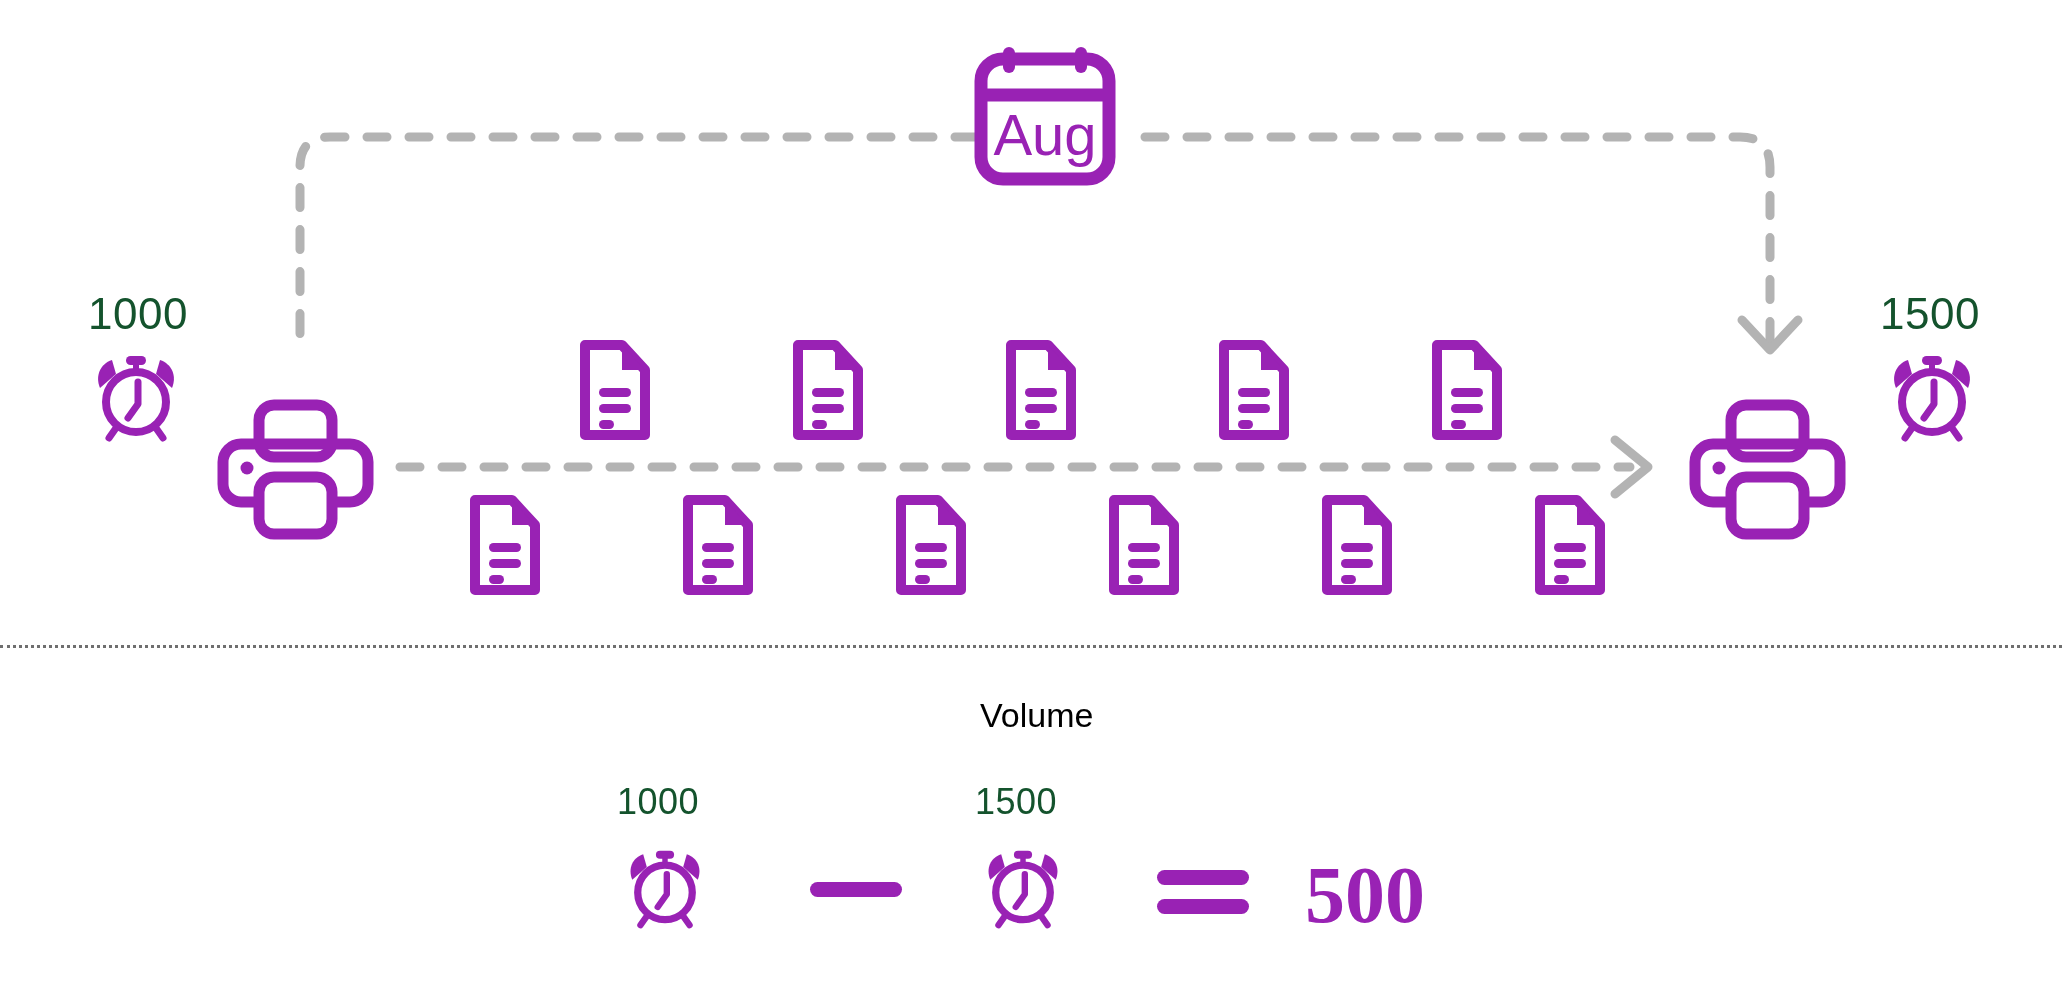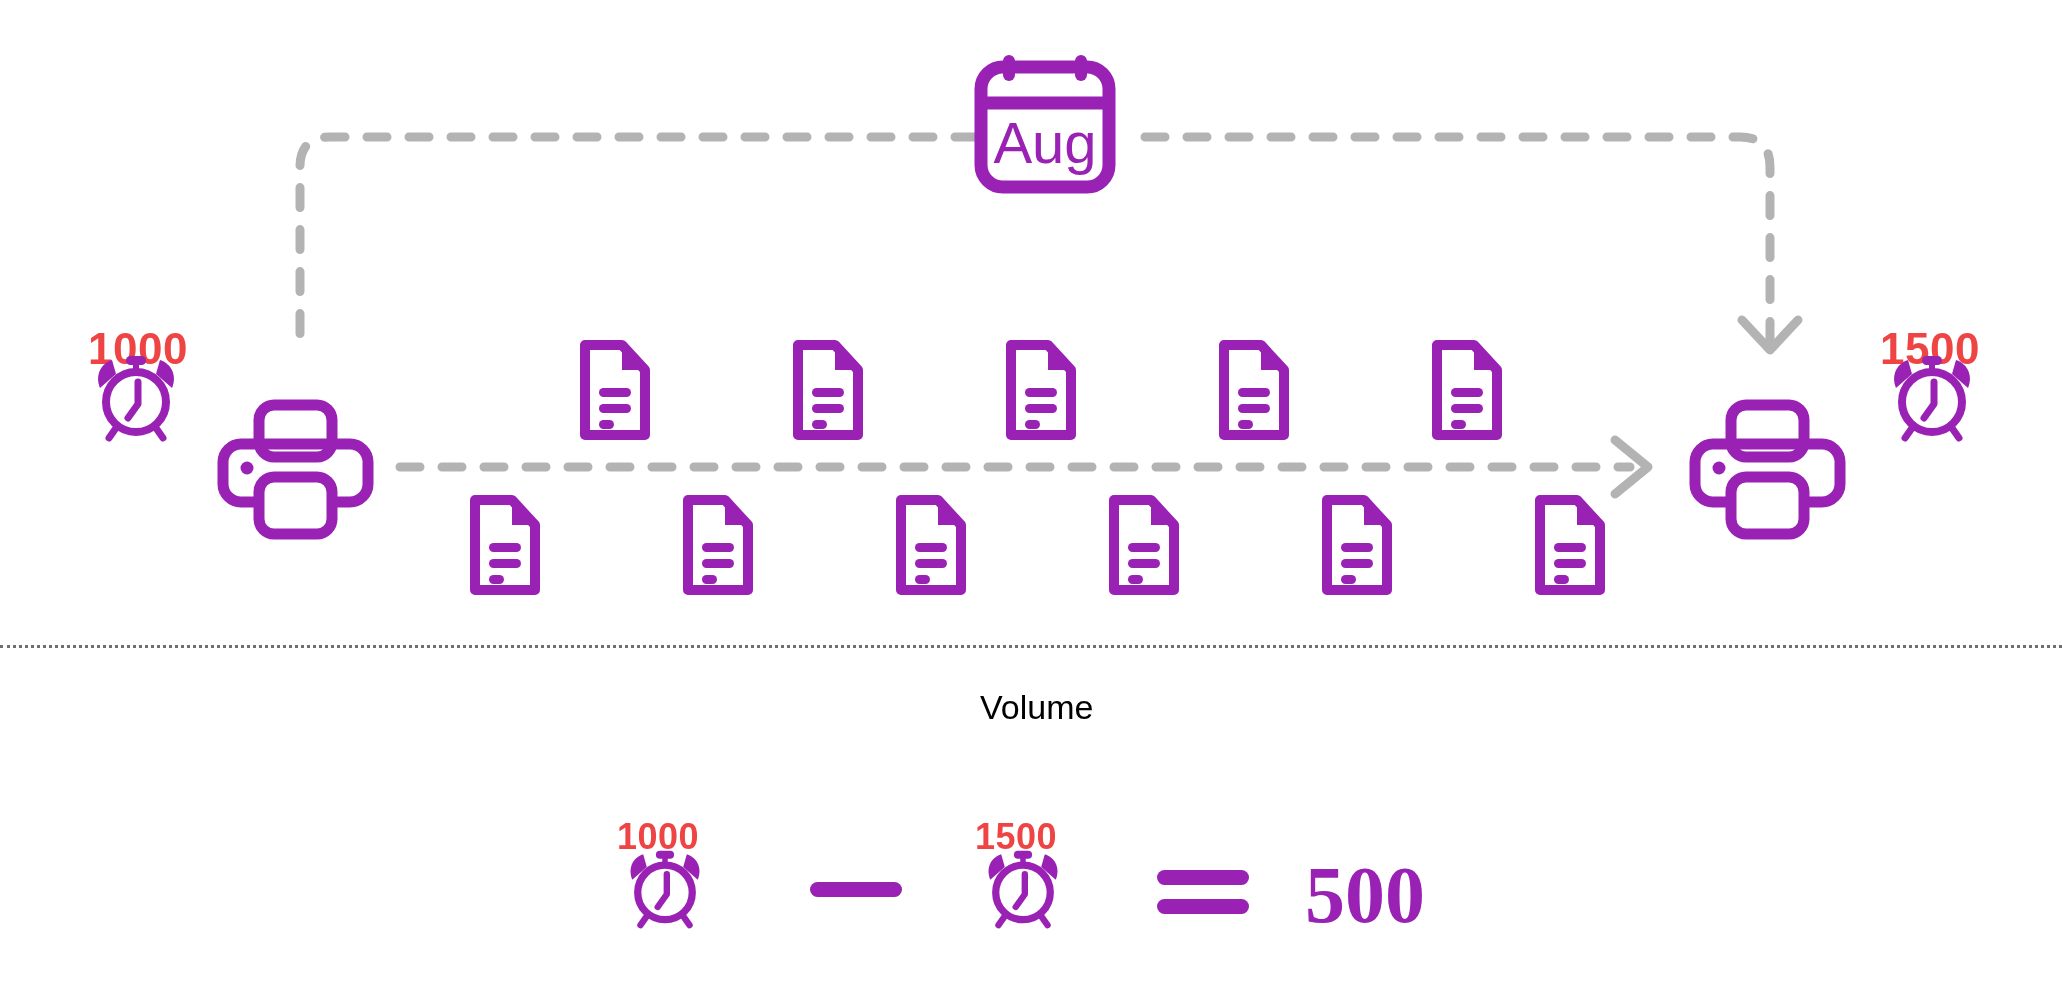--- a/index.html
+++ b/index.html
@@ -15,36 +15,36 @@
     width: 2062px;
     height: 998px;
     background: #ffffff;
     overflow: hidden;
   }
   .abs { position: absolute; }
 
   
   .num-label {
     font-family: "Liberation Sans", sans-serif;
-    font-weight: bold;
-    color: #ef4444;
+    font-weight: normal;
+    color: #14532d;
     line-height: 1;
     white-space: nowrap;
-    margin-top: 35px;
   }
   .num-top { font-size: 44px; letter-spacing: 0.5px; }
   .num-eq  { font-size: 36px; letter-spacing: 0.5px; }
 
   
   .volume-caption {
     font-family: "Liberation Sans", sans-serif;
     font-size: 34px;
     color: #000000;
     line-height: 1;
     white-space: nowrap;
+    margin-top: 8px;
   }
 
   
   .result-number {
     font-family: Liberation Serif, serif;
     font-weight: bold;
     font-size: 80px;
     color: #9922b4;
     line-height: 1;
     white-space: nowrap;
@@ -71,21 +71,21 @@
       <path d="M 975 137 L 330 137 Q 300 137 300 167 L 300 355" fill="none" stroke="#b3b3b3" stroke-width="9" stroke-linecap="round" stroke-dasharray="20 22"></path>
 
       <path d="M 1145 137 L 1740 137 Q 1770 137 1770 167 L 1770 340" fill="none" stroke="#b3b3b3" stroke-width="9" stroke-linecap="round" stroke-dasharray="20 22"></path>
       <path d="M 1742 320 L 1770 350 L 1798 320" fill="none" stroke="#b3b3b3" stroke-width="9" stroke-linecap="round" stroke-linejoin="round"></path>
 
       <path d="M 400 467 L 1630 467" fill="none" stroke="#b3b3b3" stroke-width="9" stroke-linecap="round" stroke-dasharray="20 22"></path>
       <path d="M 1615 440 L 1648 467 L 1615 494" fill="none" stroke="#b3b3b3" stroke-width="9" stroke-linecap="round" stroke-linejoin="round"></path>
     </svg>
   </div>
 
-  <div class="abs" style="left:975px; top:55px; width:140px; height:145px;">
+  <div class="abs" style="left:975px; top:47px; width:140px; height:145px;">
     <svg width="140" height="145" viewBox="0 0 140 145">
 
       <rect x="28" y="0" width="12" height="26" rx="6" fill="#9922b4"></rect>
       <rect x="100" y="0" width="12" height="26" rx="6" fill="#9922b4"></rect>
 
       <rect x="6" y="12" width="128" height="120" rx="22" ry="22" fill="none" stroke="#9922b4" stroke-width="13"></rect>
 
       <line x1="10" y1="48" x2="130" y2="48" stroke="#9922b4" stroke-width="13"></line>
       <text x="70" y="108" text-anchor="middle" font-family="Liberation Sans, sans-serif" font-size="58" fill="#9922b4">Aug</text>
     </svg>

